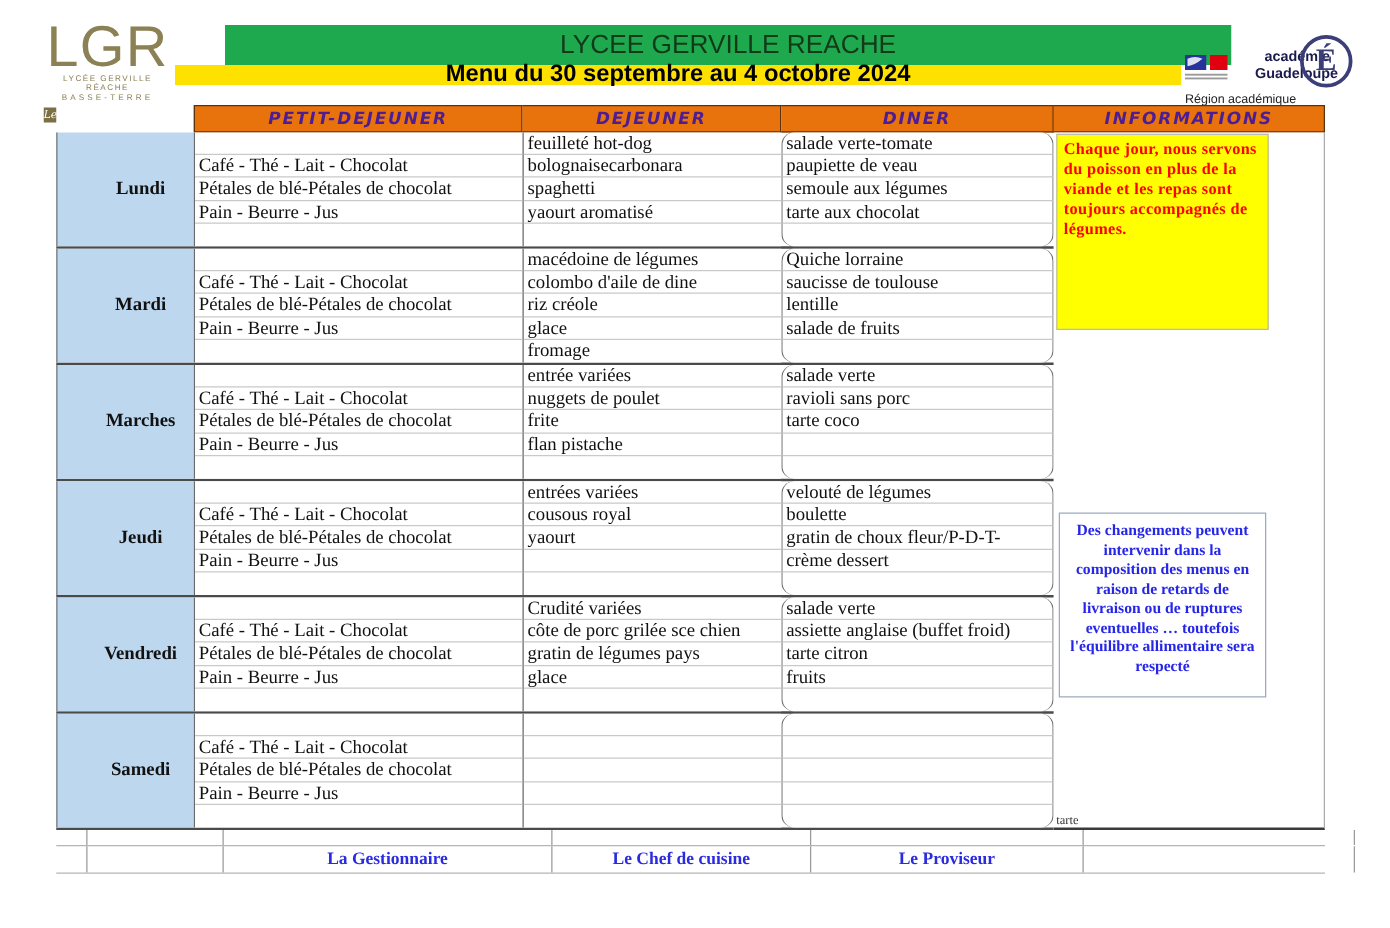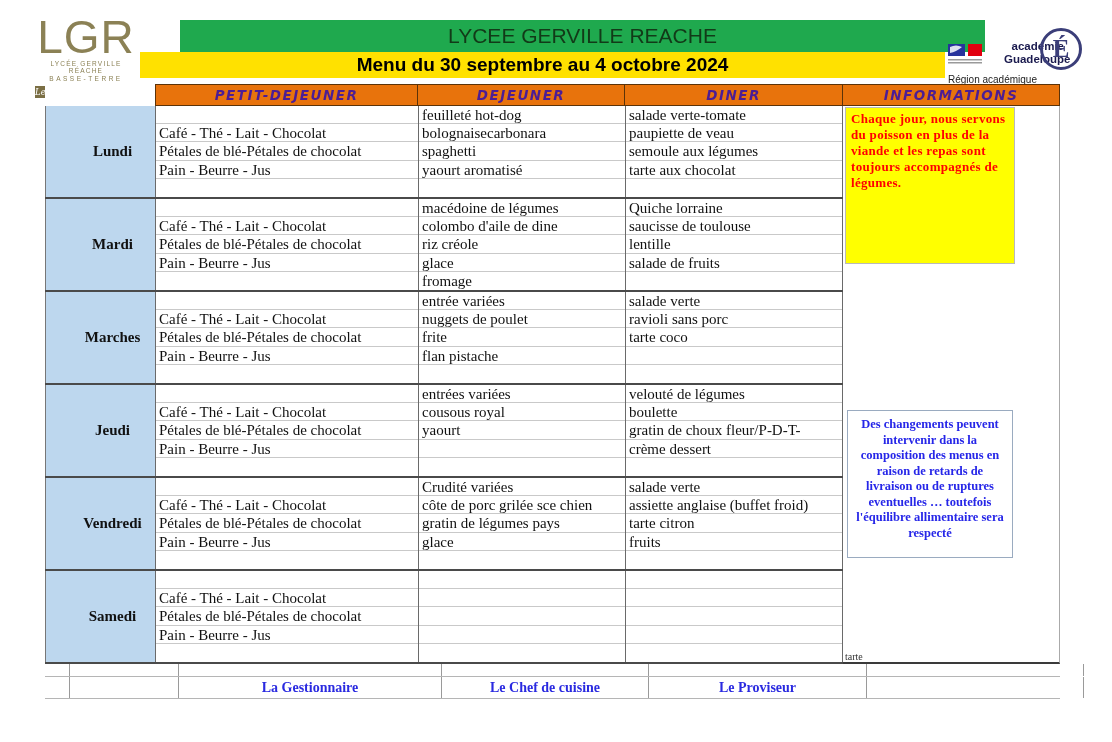--- a/index.html
+++ b/index.html
@@ -10,21 +10,21 @@
   .logo-block { position:absolute; left:35px; top:16px; width:102px; text-align:center; }
   .logo-initials { font-family:"Liberation Sans", sans-serif; font-weight:400; font-size:46px; line-height:42px; color:#8b8155; letter-spacing:1px; }
   .logo-school { font-family:"Liberation Sans", sans-serif; font-size:6.5px; letter-spacing:1.2px; color:#8b8155; margin-top:2px; }
   .logo-school2 { font-family:"Liberation Sans", sans-serif; font-size:6.5px; letter-spacing:2.5px; color:#8b8155; margin-top:1px; }
   .logo-motto { margin-top:4px; background:#7b6f45; color:#fff; font-style:italic; font-family:"DejaVu Serif", serif; font-size:8.5px; line-height:12px; white-space:nowrap; overflow:hidden; }
 
   
   .banner-green { position:absolute; left:140px; top:20px; width:805px; height:32px; background:#1fa94e;
     display:flex; align-items:center; justify-content:center;
     font-family:"Liberation Sans", sans-serif; font-size:21px; color:#123a18;margin-left:40px; }
-  .banner-yellow { position:absolute; left:140px; top:52px; width:805px; height:26px; background:#ffe100;
+  .banner-yellow { position:absolute; left:140px; top:52px; width:805px; height:16px; background:#ffe100;
     display:flex; align-items:center; justify-content:center;
     font-family:"Liberation Sans", sans-serif; font-weight:bold; font-size:19px; color:#000; }
 
   
   .acad-block { position:absolute; left:940px; top:16px; width:170px; height:74px; }
   .flag-icon { position:absolute; left:8px; top:26px; }
   .acad-text { position:absolute; left:64px; top:24px; width:60px; text-align:right;
     font-family:"Liberation Sans", sans-serif; font-size:11.5px; line-height:13px; color:#1a1a4e; font-weight:bold; }
   .emblem { position:absolute; right:28px; top:12px; width:42px; height:42px; border:3px solid #3b3e79; border-radius:50%;
     display:flex; align-items:center; justify-content:center;
@@ -39,21 +39,21 @@
     display:flex; align-items:center; justify-content:center;
     font-family:"DejaVu Sans", sans-serif; font-style:italic; font-weight:bold; font-size:13.5px; letter-spacing:1.5px; color:#4c1d95; }
   .hcell.first { border-left:1px solid #5c3308; }
 
   .days-area { position:absolute; left:0; top:22px; width:798px; }
   .day-block { display:grid; grid-template-columns:110px 263px 207px 218px; height:93px; border-bottom:2px solid #4a4a4a; }
   .day-cell { background:#bdd7ee; border-left:1px solid #777;
     display:flex; align-items:center; justify-content:center;
     font-weight:bold; font-size:15px; color:#111;padding-left:24px; }
   .menu-col { display:flex; flex-direction:column; border-left:1px solid #6a6a6a; background:#fff; }
-  .menu-col.last { border-right:1px solid #6a6a6a; }
+  .menu-col.last { border-right:1px solid #6a6a6a;border-radius:10px; }
   .line { height:18.2px; line-height:18px; padding-left:3px; border-bottom:1px solid #c9c9c9;
     font-size:15px; color:#111; white-space:nowrap; overflow:hidden; }
   .line:last-child { border-bottom:none; }
 
   
   .info-col { position:absolute; left:798px; top:22px; width:217px; height:558px;
     border-right:1px solid #aaa; border-bottom:2px solid #3a3a3a; background:#fff; }
   .note-yellow { position:absolute; left:2px; top:1px; width:170px; height:157px; background:#ffff00;
     border:1px solid #b9b9b9; padding:3px 5px;
     font-family:"Liberation Serif", serif; font-weight:bold; font-size:13px; line-height:16px; color:#ff0000; letter-spacing:0.3px; }

